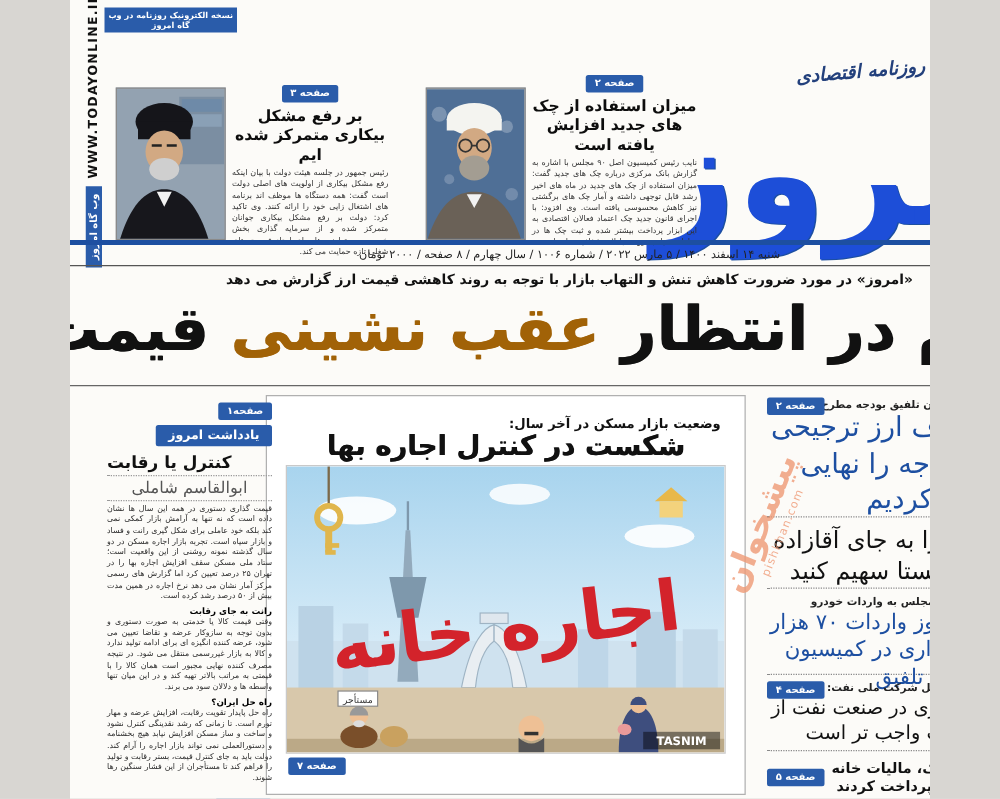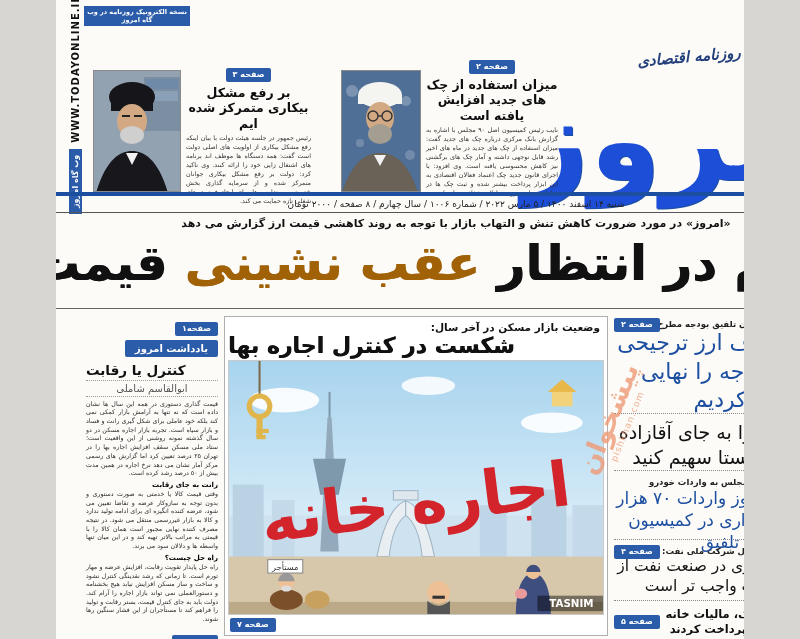--- a/index.html
+++ b/index.html
@@ -48,34 +48,34 @@
   .hl-k1{font-size:19px}
   .hl-b2{font-size:17px}
   .hl-k2{font-size:15.5px}
   .story .badge{position:absolute;right:auto;left:0;top:2px}
   .brow{display:flex;align-items:center;gap:4px;padding:3px 0}
   .brow .hl-s{flex:1;font-weight:bold;font-size:11.5px;text-align:center;line-height:1.3}
   .numcirc{position:absolute;left:774px;width:16px;height:16px;border-radius:50%;
            border:1.5px solid #444;background:#fff;font-size:9px;font-weight:bold;
            display:flex;align-items:center;justify-content:center;color:#222}
   
-  .cartoon-box{left:168px;top:316px;width:384px;height:320px;border:1px solid #b0b0b0;
-               background:#fff;padding:3px;display:flex;flex-direction:column}
+  .cartoon-box{left:157px;top:316px;width:384px;height:320px;border:1px solid #b0b0b0;
+               background:#fff;padding:15px;display:flex;flex-direction:column}
   .cartoon-kicker{font-size:10.5px;font-weight:bold;text-align:right;padding:1px 4px}
-  .cartoon-title{font-size:22px;font-weight:bold;text-align:left;line-height:1.1;
+  .cartoon-title{font-size:22px;font-weight:bold;text-align:center;line-height:1.1;
                  text-shadow:0.5px 0 0 currentColor}
   .cartoon-art{flex:1;margin-top:2px;border:1px solid #c9c9c9;overflow:hidden}
   .cartoon-foot{display:flex;justify-content:flex-end;padding:3px 2px 0}
   
   .note-col{left:30px;top:316px;width:132px;height:320px}
   .note-head{text-align:right}
   .note-section{display:inline-block;background:#2a5caa;color:#fff;font-size:10px;
                 font-weight:bold;padding:3px 10px;margin-top:4px;border-radius:2px}
   .note-title{font-size:13.5px;font-weight:bold;text-align:left;margin:5px 0 2px}
-  .note-byline{font-size:10px;text-align:center;color:#555;border-top:1px dotted #999;
+  .note-byline{font-size:13px;text-align:center;color:#555;border-top:1px dotted #999;
                border-bottom:1px dotted #999;padding:2px 0;margin-bottom:3px}
   .note-body{font-size:6.3px;line-height:8.7px;text-align:justify;color:#2b2b2b}
   .note-sub{font-size:7px;font-weight:bold;margin:3px 0 1px;color:#000}
   
   .watermark{left:492px;top:400px;width:130px;text-align:center;transform:rotate(-68deg);
              color:#ef9a76;opacity:.8;pointer-events:none;z-index:5}
   .watermark .wm-big{font-size:27px;font-weight:bold}
   .watermark .wm-sm{font-size:9px;letter-spacing:1px;direction:ltr}
   svg text{font-family:"DejaVu Sans",sans-serif}
 </style>
@@ -258,21 +258,21 @@
   <div class="abs note-col">
     <div class="note-head">
       <span class="badge">صفحه۱</span><br>
       <span class="note-section">یادداشت امروز</span>
     </div>
     <div class="note-title">کنترل یا رقابت</div>
     <div class="note-byline">ابوالقاسم شاملی</div>
     <div class="note-body">قیمت گذاری دستوری در همه این سال ها نشان داده است که نه تنها به آرامش بازار کمکی نمی کند بلکه خود عاملی برای شکل گیری رانت و فساد و بازار سیاه است. تجربه بازار اجاره مسکن در دو سال گذشته نمونه روشنی از این واقعیت است؛ ستاد ملی مسکن سقف افزایش اجاره بها را در تهران ۲۵ درصد تعیین کرد اما گزارش های رسمی مرکز آمار نشان می دهد نرخ اجاره در همین مدت بیش از ۵۰ درصد رشد کرده است.</div>
     <div class="note-sub">رانت به جای رقابت</div>
     <div class="note-body">وقتی قیمت کالا یا خدمتی به صورت دستوری و بدون توجه به سازوکار عرضه و تقاضا تعیین می شود، عرضه کننده انگیزه ای برای ادامه تولید ندارد و کالا به بازار غیررسمی منتقل می شود. در نتیجه مصرف کننده نهایی مجبور است همان کالا را با قیمتی به مراتب بالاتر تهیه کند و در این میان تنها واسطه ها و دلالان سود می برند.</div>
-    <div class="note-sub">راه حل چیست؟</div>
+    <div class="note-sub">راه حل ایران؟</div>
     <div class="note-body">راه حل پایدار تقویت رقابت، افزایش عرضه و مهار تورم است. تا زمانی که رشد نقدینگی کنترل نشود و ساخت و ساز مسکن افزایش نیابد هیچ بخشنامه و دستورالعملی نمی تواند بازار اجاره را آرام کند. دولت باید به جای کنترل قیمت، بستر رقابت و تولید را فراهم کند تا مستأجران از این فشار سنگین رها شوند.</div>
     <div style="margin-top:5px">
       <span class="badge">صفحه ۲</span>
     </div>
   </div>
 
   <div class="abs watermark">
     <div class="wm-big">پیشخوان</div>
     <div class="wm-sm">pishkhan.com</div>
   </div>

